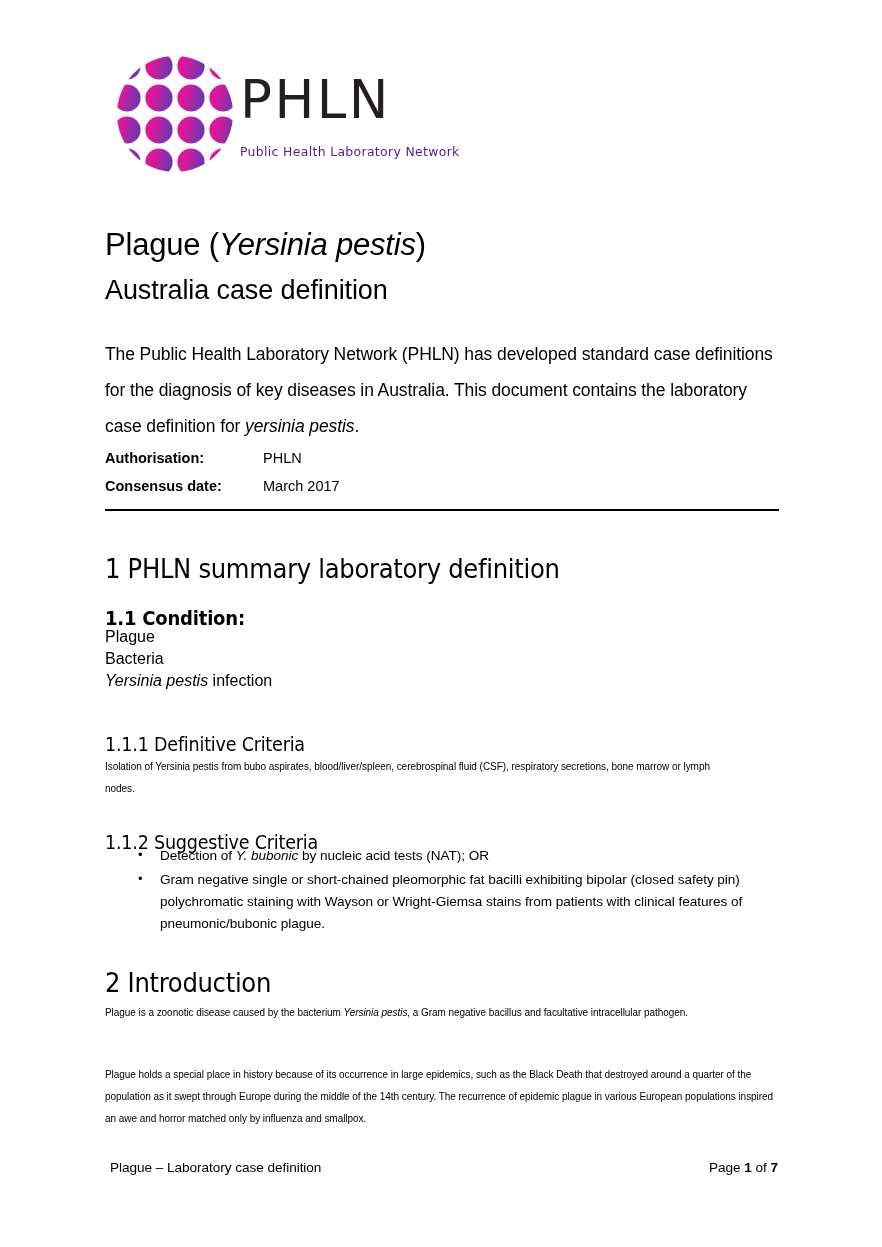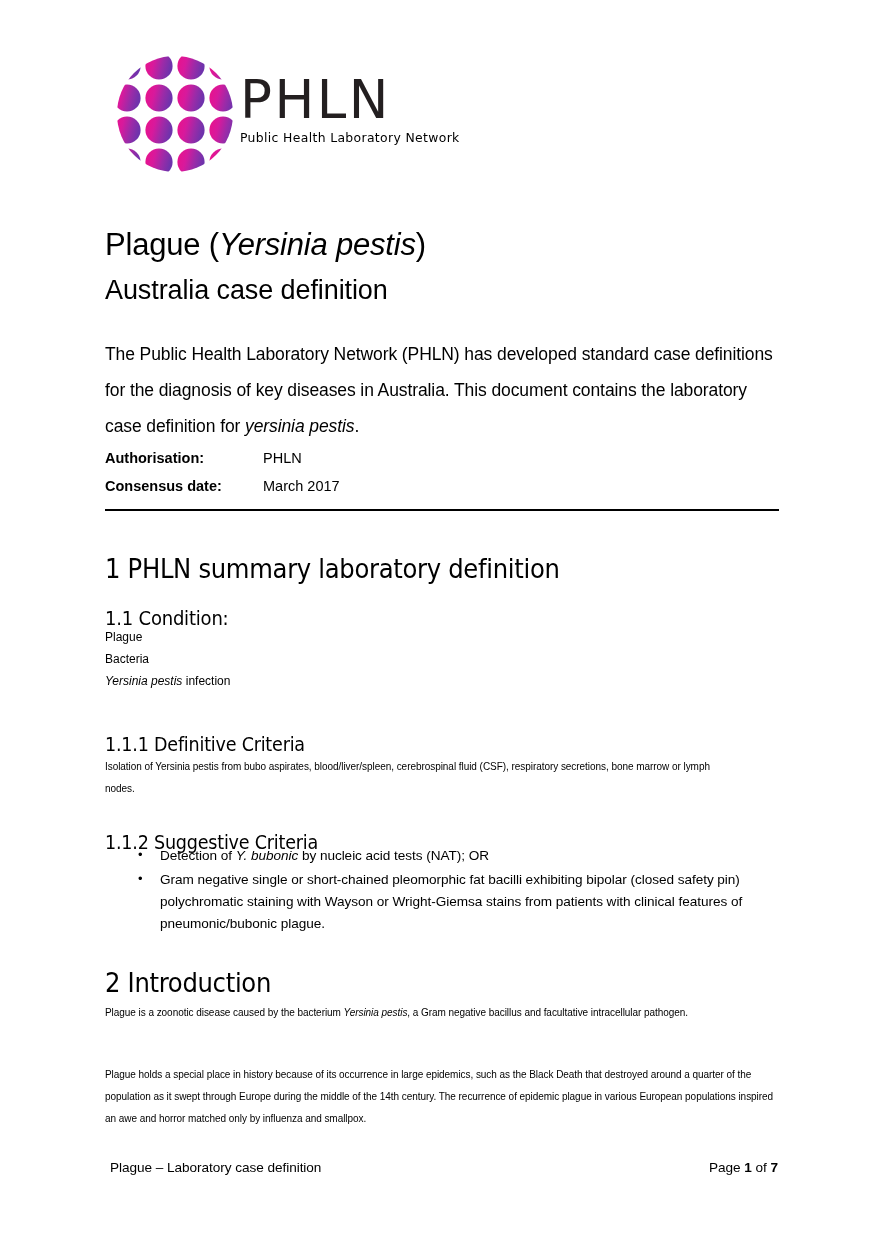--- a/index.html
+++ b/index.html
@@ -56,22 +56,22 @@
     letter-spacing: 2.5px;
     color: #231f20;
     line-height: 1;
     font-weight: 400;
   }
 
   .logo-tagline {
     font-family: "DejaVu Sans", sans-serif;
     font-size: 12.4px;
     letter-spacing: 0.35px;
-    color: #000000;
-    margin-top: 6px;
+    color: #4c1d95;
+    margin-top: 20px;
     line-height: 1;
     white-space: nowrap;
   }
 
   
   .doc-title {
     position: absolute;
     left: 105px;
     top: 205px;
     font-size: 31px;
@@ -153,21 +153,21 @@
     letter-spacing: -0.3px;
     line-height: 1.15;
     white-space: nowrap;
   }
 
   .h2 {
     position: absolute;
     left: 105px;
     font-family: "DejaVu Sans Condensed", "Liberation Sans Narrow", "Liberation Sans", sans-serif;
     font-size: 20px;
-    font-weight: 400;
+    font-weight: 700;
     letter-spacing: -0.2px;
     line-height: 1.15;
     white-space: nowrap;
   }
 
   .h3 {
     position: absolute;
     left: 105px;
     font-family: "DejaVu Sans Condensed", "Liberation Sans Narrow", "Liberation Sans", sans-serif;
     font-size: 19.5px;
@@ -187,21 +187,21 @@
   }
 
   .body-text em {
     font-style: italic;
   }
 
   .cond-lines {
     position: absolute;
     left: 105px;
     top: 626px;
-    font-size: 12px;
+    font-size: 16px;
     line-height: 22px;
   }
 
   .cond-lines em {
     font-style: italic;
   }
 
   
   .bullets {
     position: absolute;

